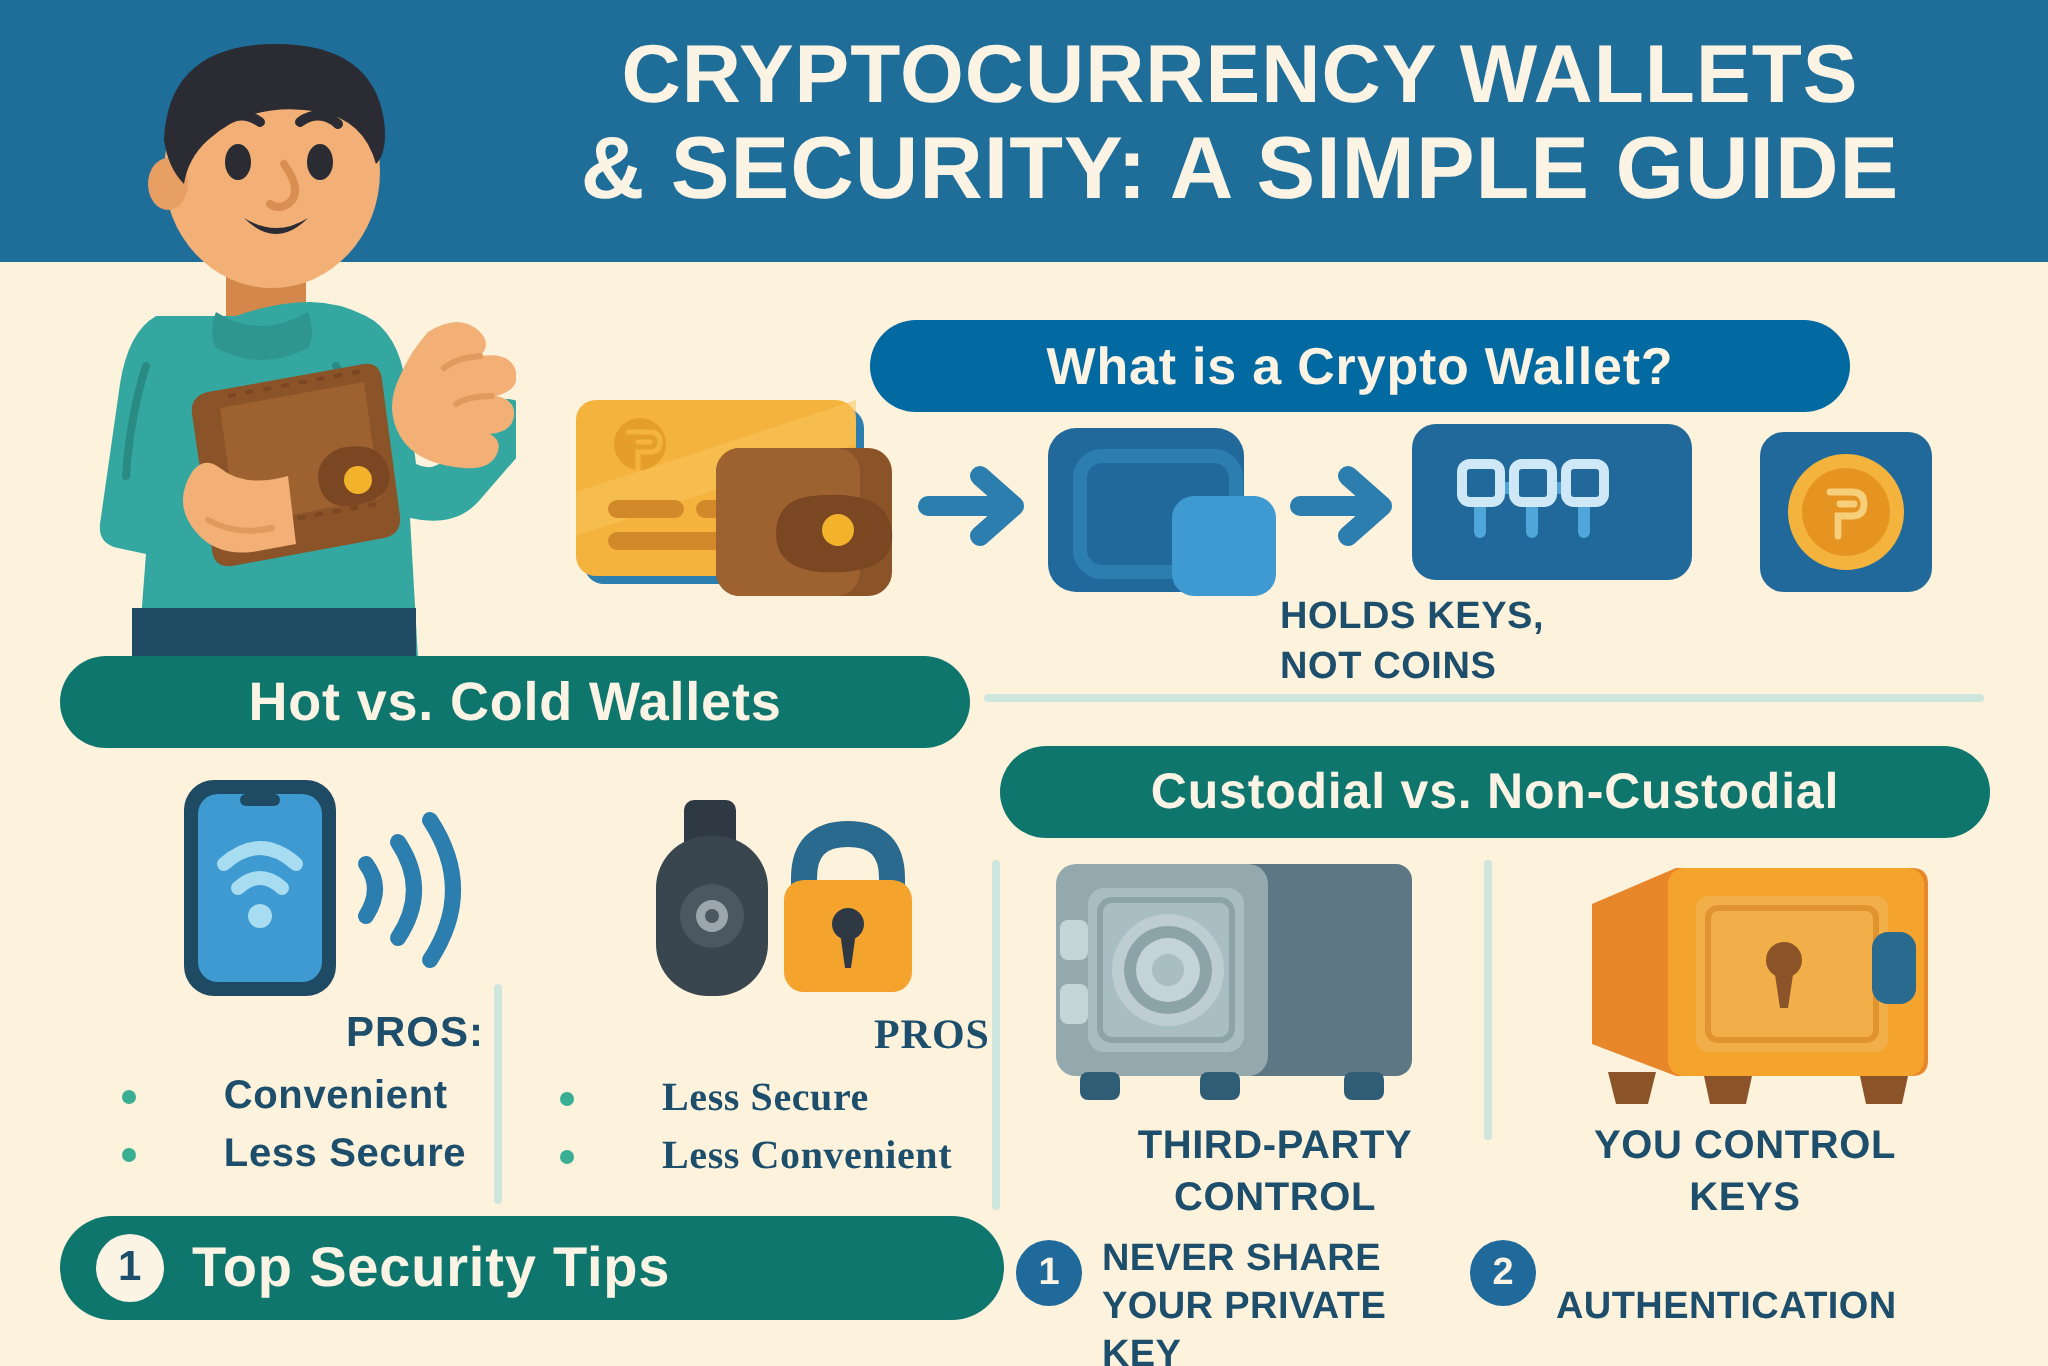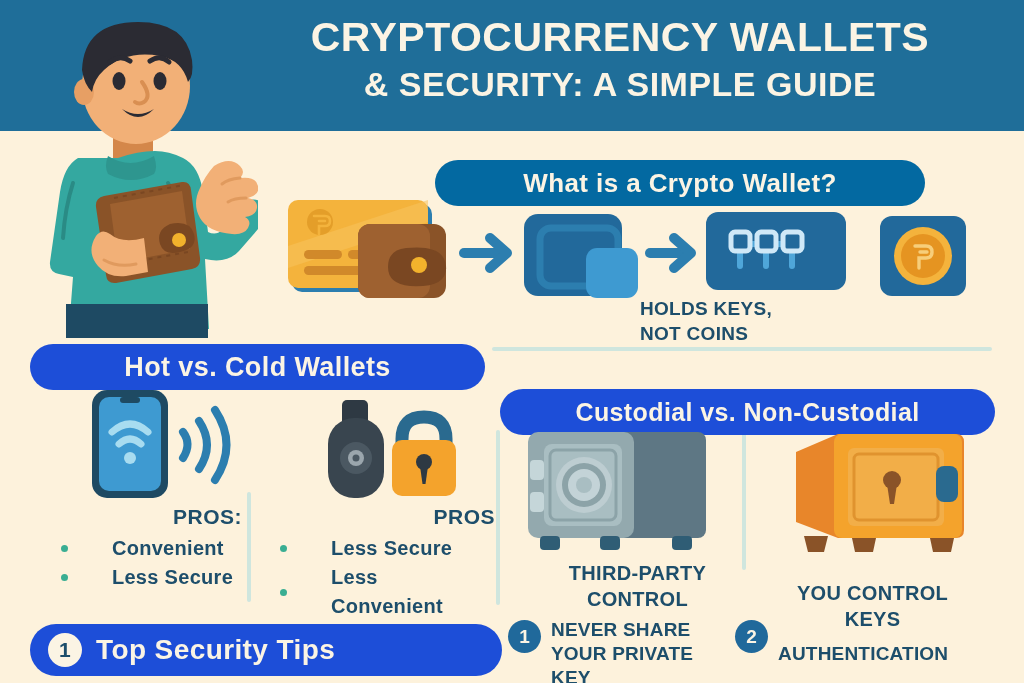--- a/index.html
+++ b/index.html
@@ -19,37 +19,37 @@
   .header-title{
     position:absolute;left:225px;top:14px;width:790px;
     text-align:center;
     color:#FBF4E4;
     font-weight:bold;
     font-size:41px;
     line-height:47px;
     letter-spacing:0.5px;
     text-transform:uppercase;
   }
-  .header-title .l2{font-size:34px;}
+  .header-title .l2{font-size:44px;}
 
   
   .person{position:absolute;left:18px;top:8px;width:240px;height:330px;}
 
   
   .pill{
     position:absolute;
     display:flex;align-items:center;justify-content:center;
     border-radius:26px;
     color:#FBF4E4;
     font-weight:bold;
     letter-spacing:0.4px;
     box-sizing:border-box;
   }
   .pill-blue{background:#0369a1;}
-  .pill-green{background:#1d4ed8;margin-top:16px;}
+  .pill-green{background:#0f766e;}
 
   #pill-what{left:435px;top:160px;width:490px;height:46px;font-size:26px;}
   #pill-hot{left:30px;top:328px;width:455px;height:46px;font-size:27px;}
   #pill-cust{left:500px;top:373px;width:495px;height:46px;font-size:25px;text-align:right;}
   #pill-tips{left:30px;top:608px;width:472px;height:52px;font-size:28px;
              justify-content:flex-start;padding-left:18px;}
 
   .badge-circle{
     width:34px;height:34px;border-radius:50%;
     background:#FBF4E4;color:#1D4E6B;
@@ -81,29 +81,29 @@
   .pros-list li{
     font-size:20px;line-height:29px;letter-spacing:0.3px;
     display:flex;align-items:center;gap:36px;
   }
   .dot{
     width:7px;height:7px;border-radius:50%;background:#3AAE92;
     margin-right:8px;flex:none;
   }
   #pros-hot{left:52px;top:505px;width:190px;text-align:center;}
   #pros-hot .pros-list{display:inline-block;text-align:left;}
-  #pros-cold{left:280px;top:505px;width:215px;}
+  #pros-cold{left:280px;top:505px;width:215px;font-family:Liberation Serif, serif;}
 
   
   .cust-cap{
     position:absolute;color:#1D4E6B;font-weight:bold;font-size:20px;
     line-height:26px;text-align:center;letter-spacing:0.3px;
   }
   #cap-third{left:530px;top:560px;width:215px;}
-  #cap-you{left:765px;top:560px;width:215px;margin-top:20px;}
+  #cap-you{left:765px;top:560px;width:215px;}
 
   
   .tip{position:absolute;display:flex;align-items:flex-start;}
   .tip-num{
     width:33px;height:33px;border-radius:50%;
     background:#20699B;color:#FBF4E4;
     font-size:19px;font-weight:bold;
     display:flex;align-items:center;justify-content:center;
     margin-right:10px;flex:none;margin-top:2px;
   }

